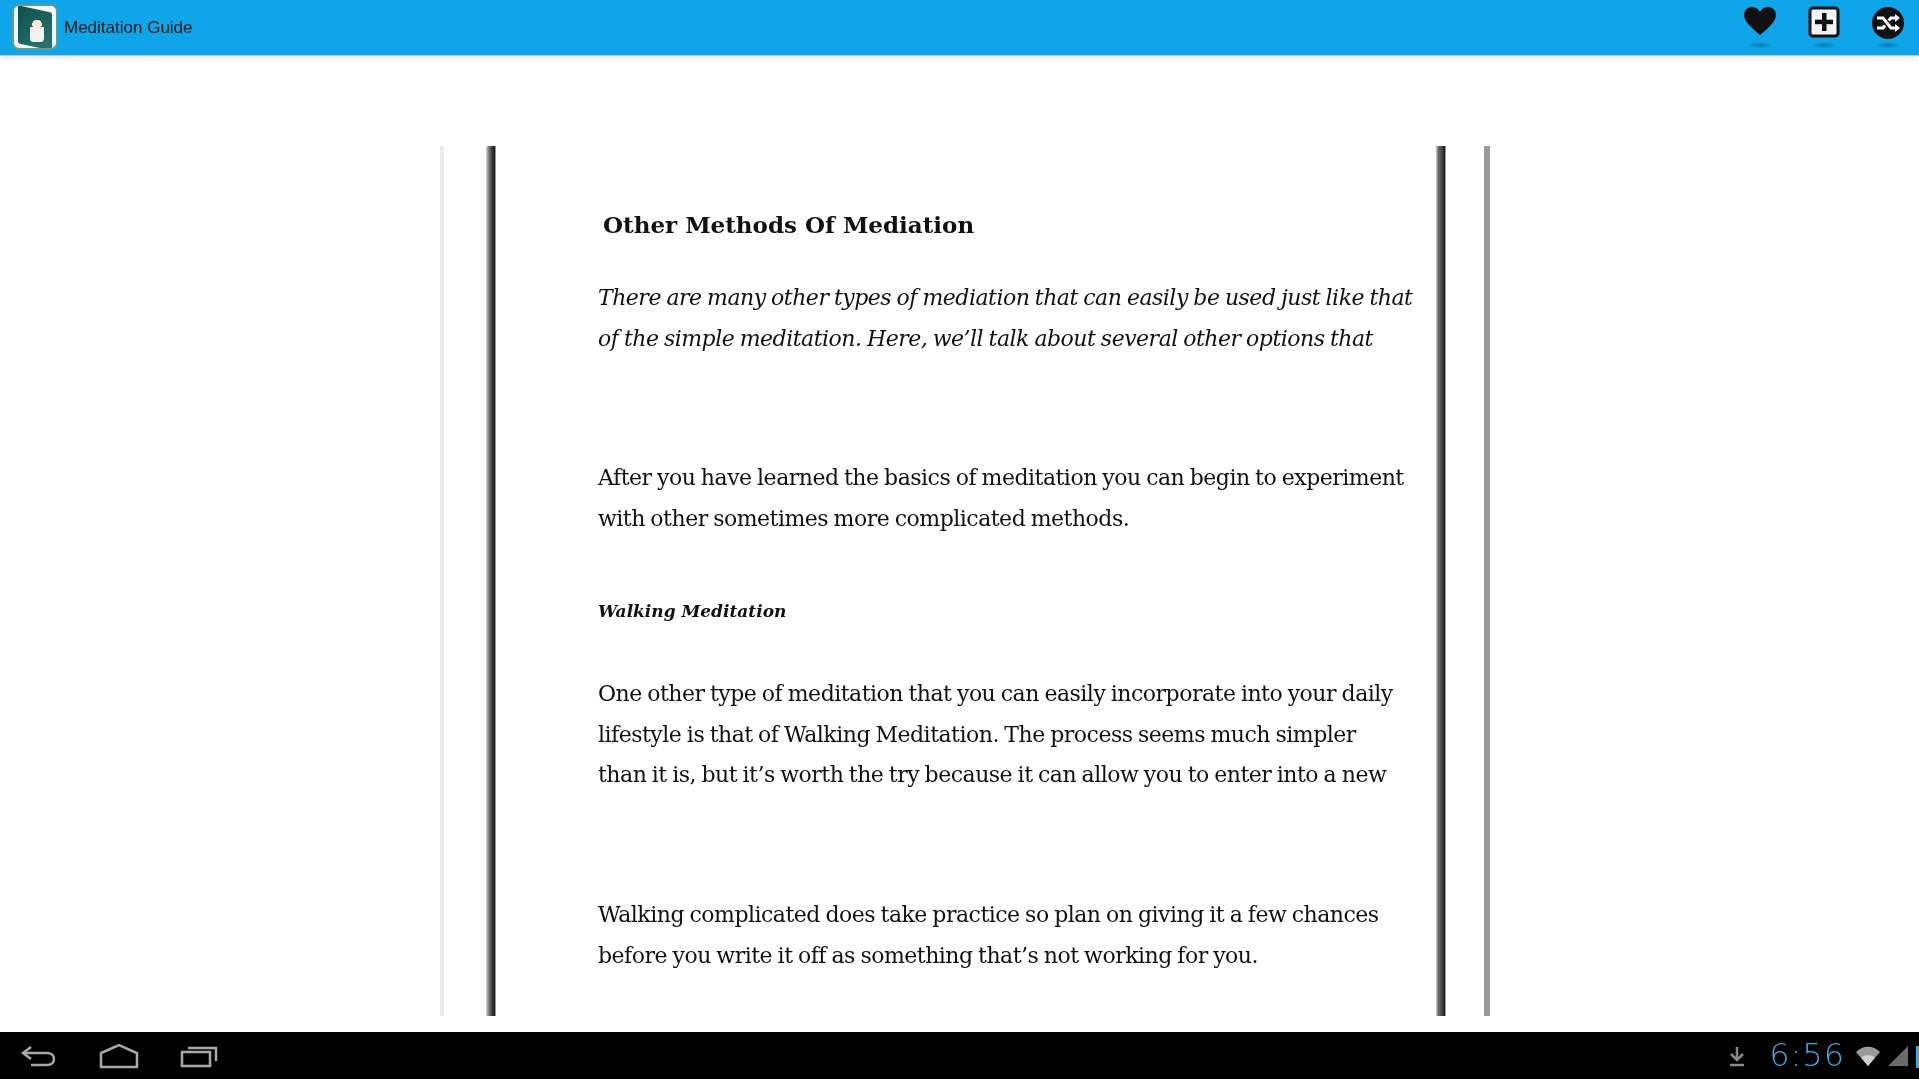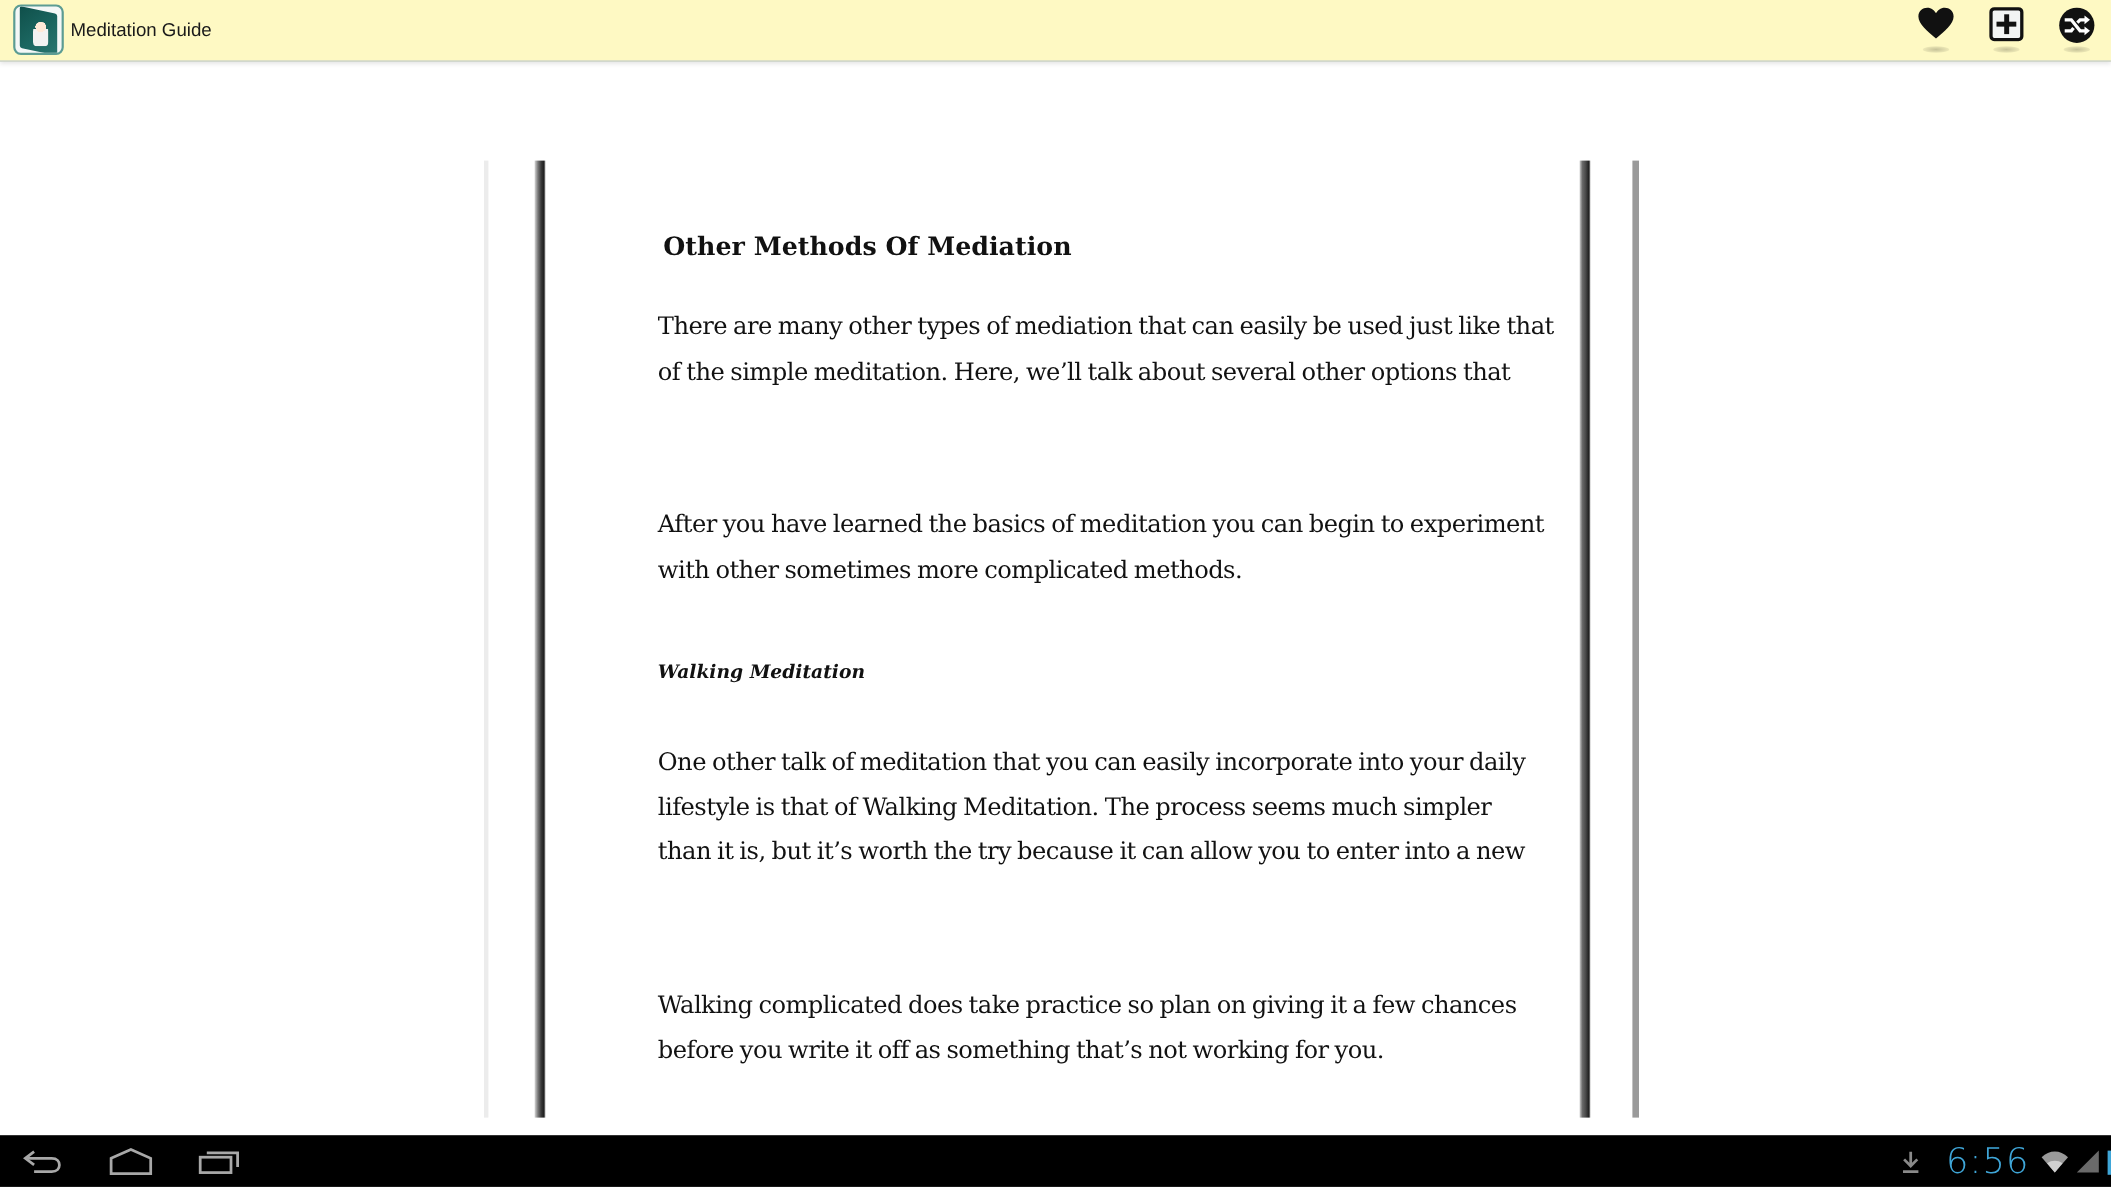--- a/index.html
+++ b/index.html
@@ -16,21 +16,21 @@
       width: 1919px;
       height: 1079px;
       background: #ffffff;
     }
     
     .action-bar {
       position: absolute;
       left: 0; top: 0;
       width: 1919px;
       height: 55px;
-      background: #fef9c3;
+      background: #0ea5e9;
       border-bottom: 1px solid #b9c5ca;
       box-shadow: 0 2px 4px rgba(0,0,0,0.10);
       z-index: 5;
     }
     .app-icon {
       position: absolute;
       left: 12px; top: 4px;
       width: 46px; height: 46px;
       border-radius: 7px;
       border: 2px solid #5c9c93;
@@ -142,21 +142,21 @@
     }
     .doc .para .line { display: block; white-space: nowrap; }
     .doc .subheading {
       position: absolute;
       left: 0; top: 545px;
       font-weight: bold;
       font-style: italic;
       font-size: 17px;
       white-space: nowrap;
     }
-    .p1 { top: 222px; }
+    .p1 { top: 222px; font-style: italic; }
     .p2 { top: 402px; }
     .p3 { top: 618px; }
     .p4 { top: 839px; }
 
     
     .nav-bar {
       position: absolute;
       left: 0; top: 1032px;
       width: 1919px; height: 47px;
       background: #000000;
@@ -242,21 +242,21 @@
       </div>
 
       <div class="para p2">
         <span class="line">After you have learned the basics of meditation you can begin to experiment</span>
         <span class="line">with other sometimes more complicated methods.</span>
       </div>
 
       <div class="subheading">Walking Meditation</div>
 
       <div class="para p3">
-        <span class="line">One other talk of meditation that you can easily incorporate into your daily</span>
+        <span class="line">One other type of meditation that you can easily incorporate into your daily</span>
         <span class="line">lifestyle is that of Walking Meditation. The process seems much simpler</span>
         <span class="line">than it is, but it’s worth the try because it can allow you to enter into a new</span>
       </div>
 
       <div class="para p4">
         <span class="line">Walking complicated does take practice so plan on giving it a few chances</span>
         <span class="line">before you write it off as something that’s not working for you.</span>
       </div>
     </div>
 

